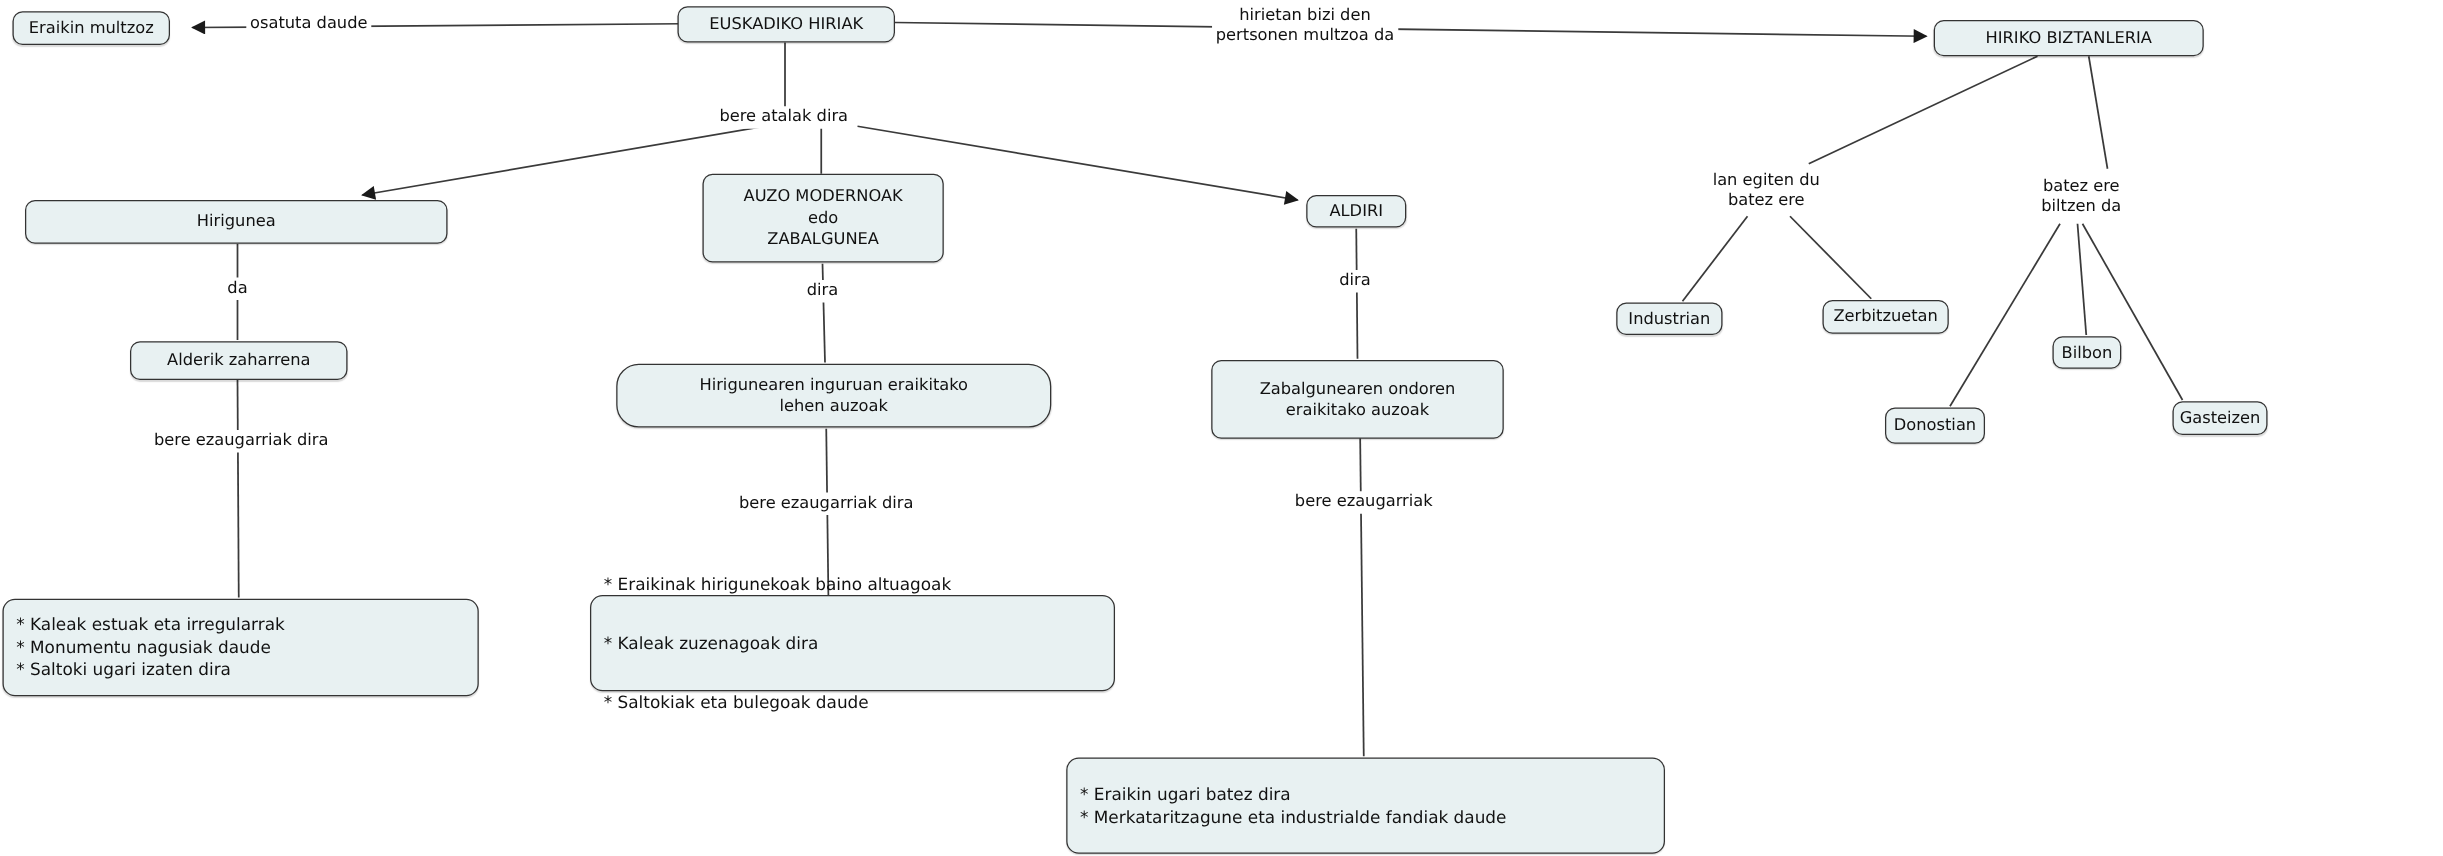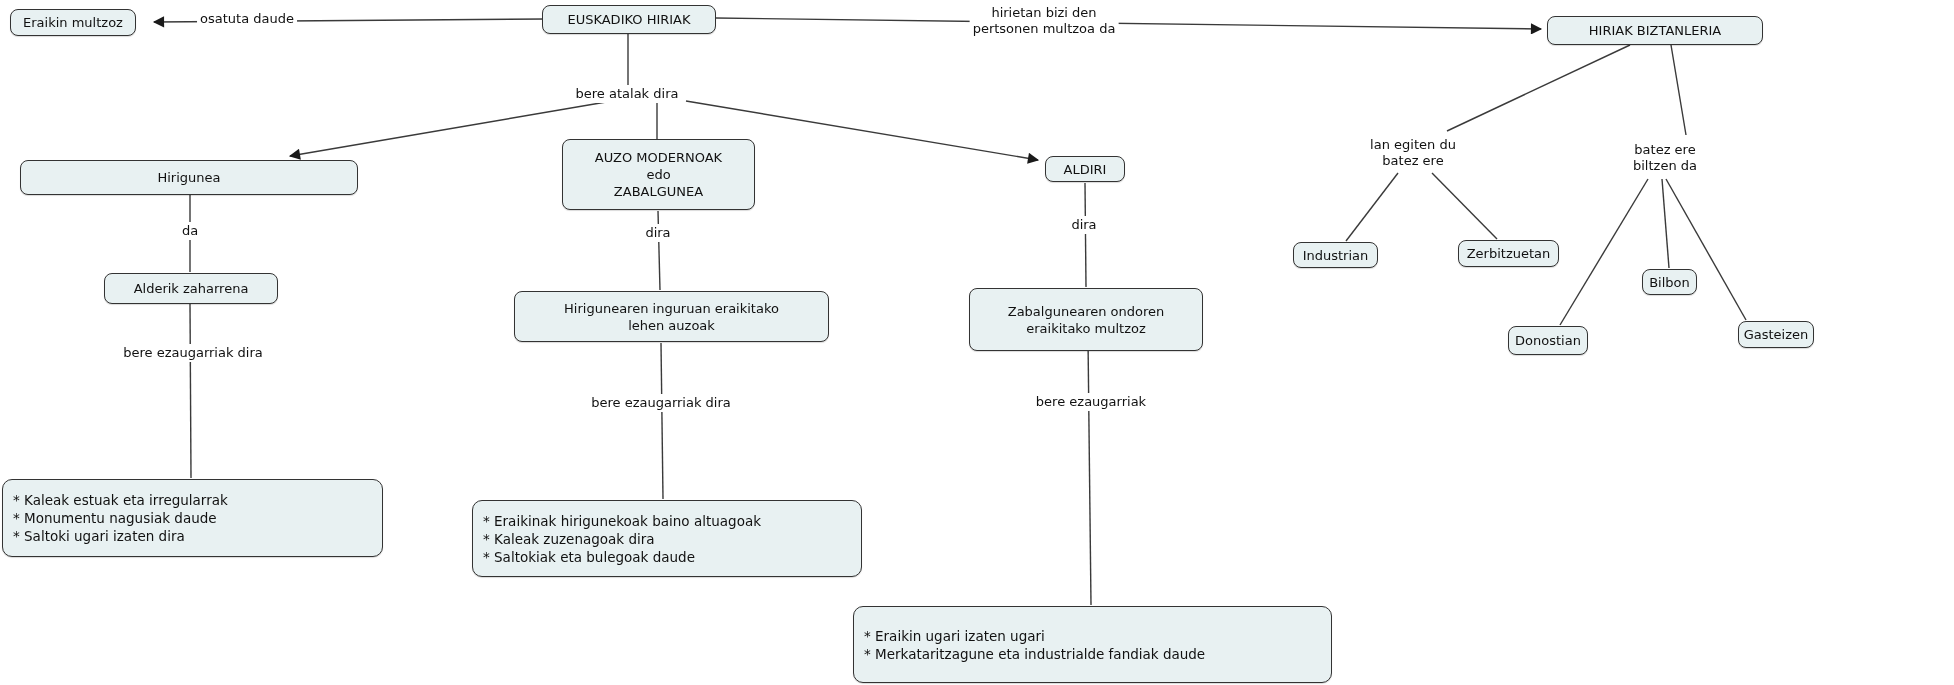--- a/index.html
+++ b/index.html
@@ -107,59 +107,59 @@
     <span style="display:block;">lan egiten du</span>
     <span style="display:block;">batez ere</span>
   </div>
   <div class="link-label" style="left:1665px;top:158px;">
     <span style="display:block;">batez ere</span>
     <span style="display:block;">biltzen da</span>
   </div>
 
   <div class="node" style="left:10px;top:9px;width:126px;height:27px;">Eraikin multzoz</div>
   <div class="node" style="left:542px;top:5px;width:174px;height:29px;">EUSKADIKO HIRIAK</div>
-  <div class="node" style="left:1547px;top:16px;width:216px;height:29px;">HIRIAK BIZTANLERIA</div>
+  <div class="node" style="left:1547px;top:16px;width:216px;height:29px;">HIRIKO BIZTANLERIA</div>
 
   <div class="node" style="left:20px;top:160px;width:338px;height:35px;">Hirigunea</div>
   <div class="node" style="left:104px;top:273px;width:174px;height:31px;">Alderik zaharrena</div>
 
   <div class="node" style="left:562px;top:139px;width:193px;height:71px;">
     <span class="ln">AUZO MODERNOAK</span>
     <span class="ln">edo</span>
     <span class="ln">ZABALGUNEA</span>
   </div>
 
   <div class="node" style="left:1045px;top:156px;width:80px;height:26px;">ALDIRI</div>
 
-  <div class="node" style="left:514px;top:291px;width:315px;height:51px;">
+  <div class="node" style="left:493px;top:291px;width:348px;height:51px;border-radius:18px;">
     <span class="ln">Hirigunearen inguruan eraikitako</span>
     <span class="ln">lehen auzoak</span>
   </div>
 
   <div class="node" style="left:969px;top:288px;width:234px;height:63px;">
     <span class="ln">Zabalgunearen ondoren</span>
-    <span class="ln">eraikitako multzoz</span>
+    <span class="ln">eraikitako auzoak</span>
   </div>
 
   <div class="node" style="left:1293px;top:242px;width:85px;height:26px;">Industrian</div>
   <div class="node" style="left:1458px;top:240px;width:101px;height:27px;">Zerbitzuetan</div>
   <div class="node" style="left:1642px;top:269px;width:55px;height:26px;">Bilbon</div>
   <div class="node" style="left:1508px;top:326px;width:80px;height:29px;">Donostian</div>
   <div class="node" style="left:1702px;top:321px;width:76px;height:27px;margin-left:36px;">Gasteizen</div>
 
   <div class="list" style="left:2px;top:479px;width:381px;height:78px;">
     <span>* Kaleak estuak eta irregularrak</span>
     <span>* Monumentu nagusiak daude</span>
     <span>* Saltoki ugari izaten dira</span>
   </div>
 
-  <div class="list" style="left:472px;top:500px;width:390px;height:77px;">
+  <div class="list" style="left:472px;top:476px;width:420px;height:77px;gap:29px;">
     <span>* Eraikinak hirigunekoak baino altuagoak</span>
     <span>* Kaleak zuzenagoak dira</span>
     <span>* Saltokiak eta bulegoak daude</span>
   </div>
 
   <div class="list" style="left:853px;top:606px;width:479px;height:77px;">
-    <span>* Eraikin ugari izaten ugari</span>
+    <span>* Eraikin ugari batez dira</span>
     <span>* Merkataritzagune eta industrialde fandiak daude</span>
   </div>
 
 </div>
 
 </body></html>

